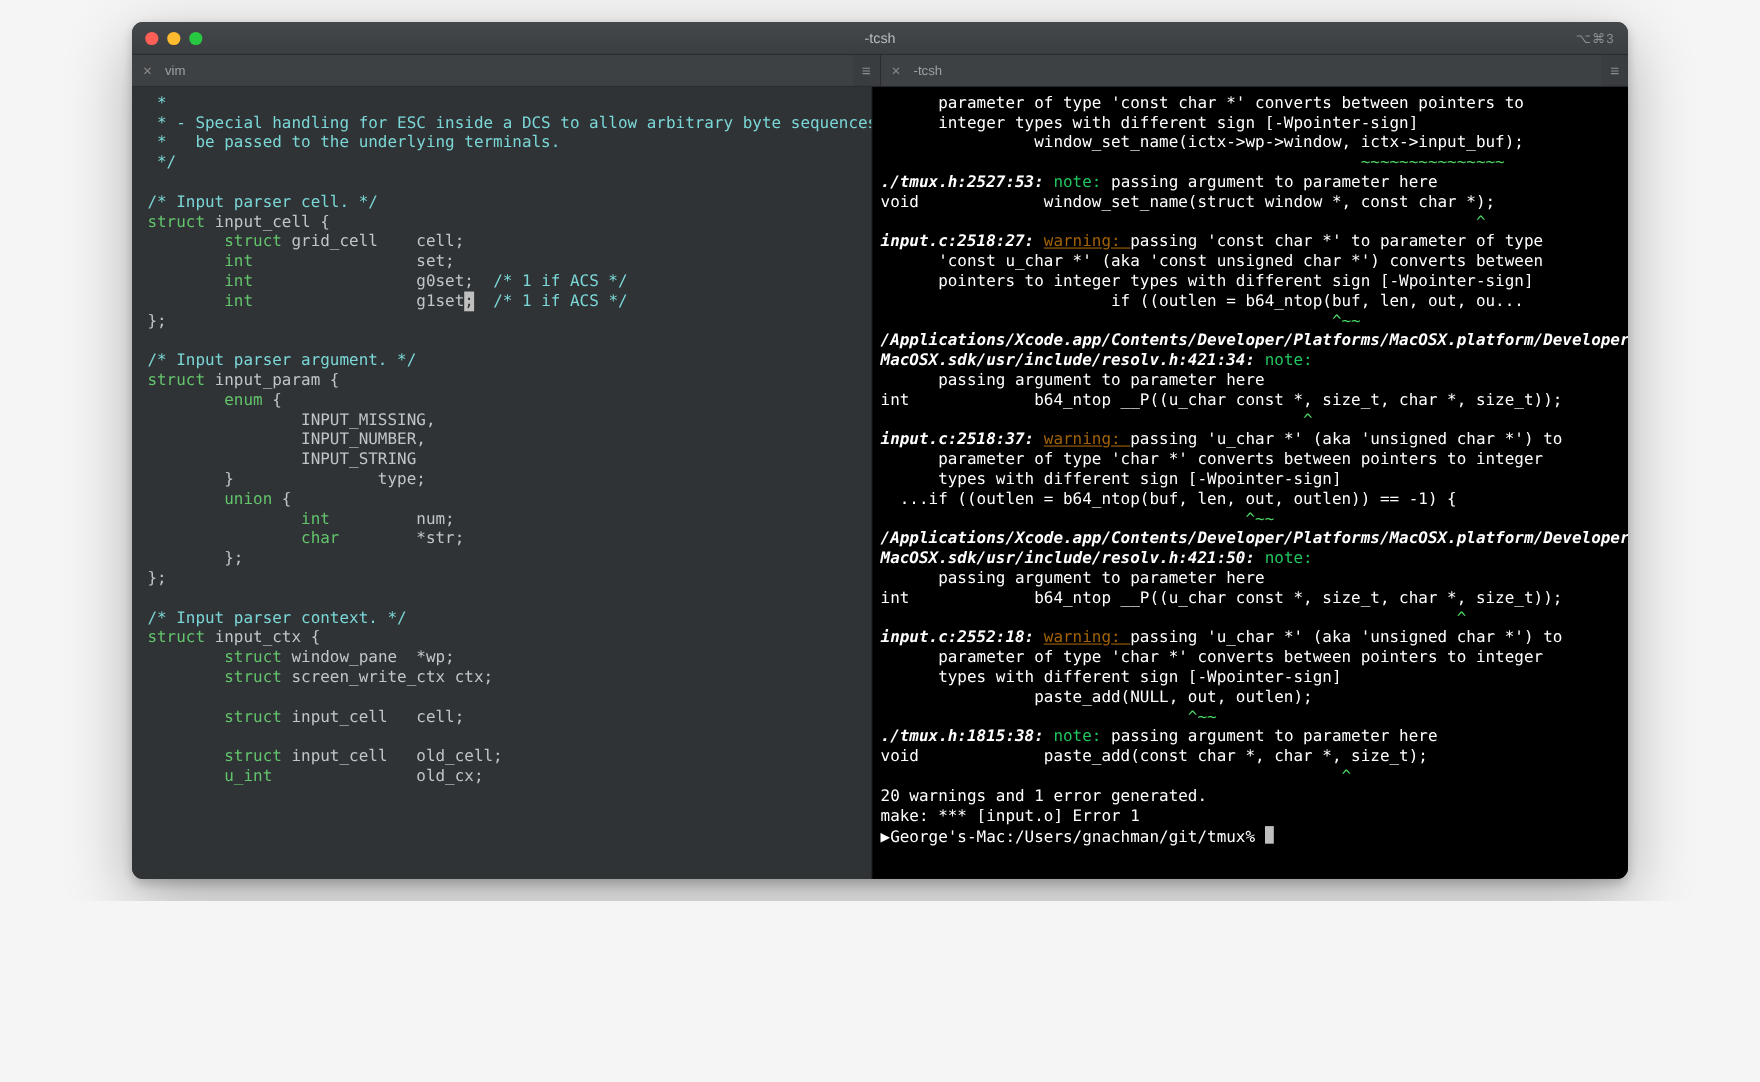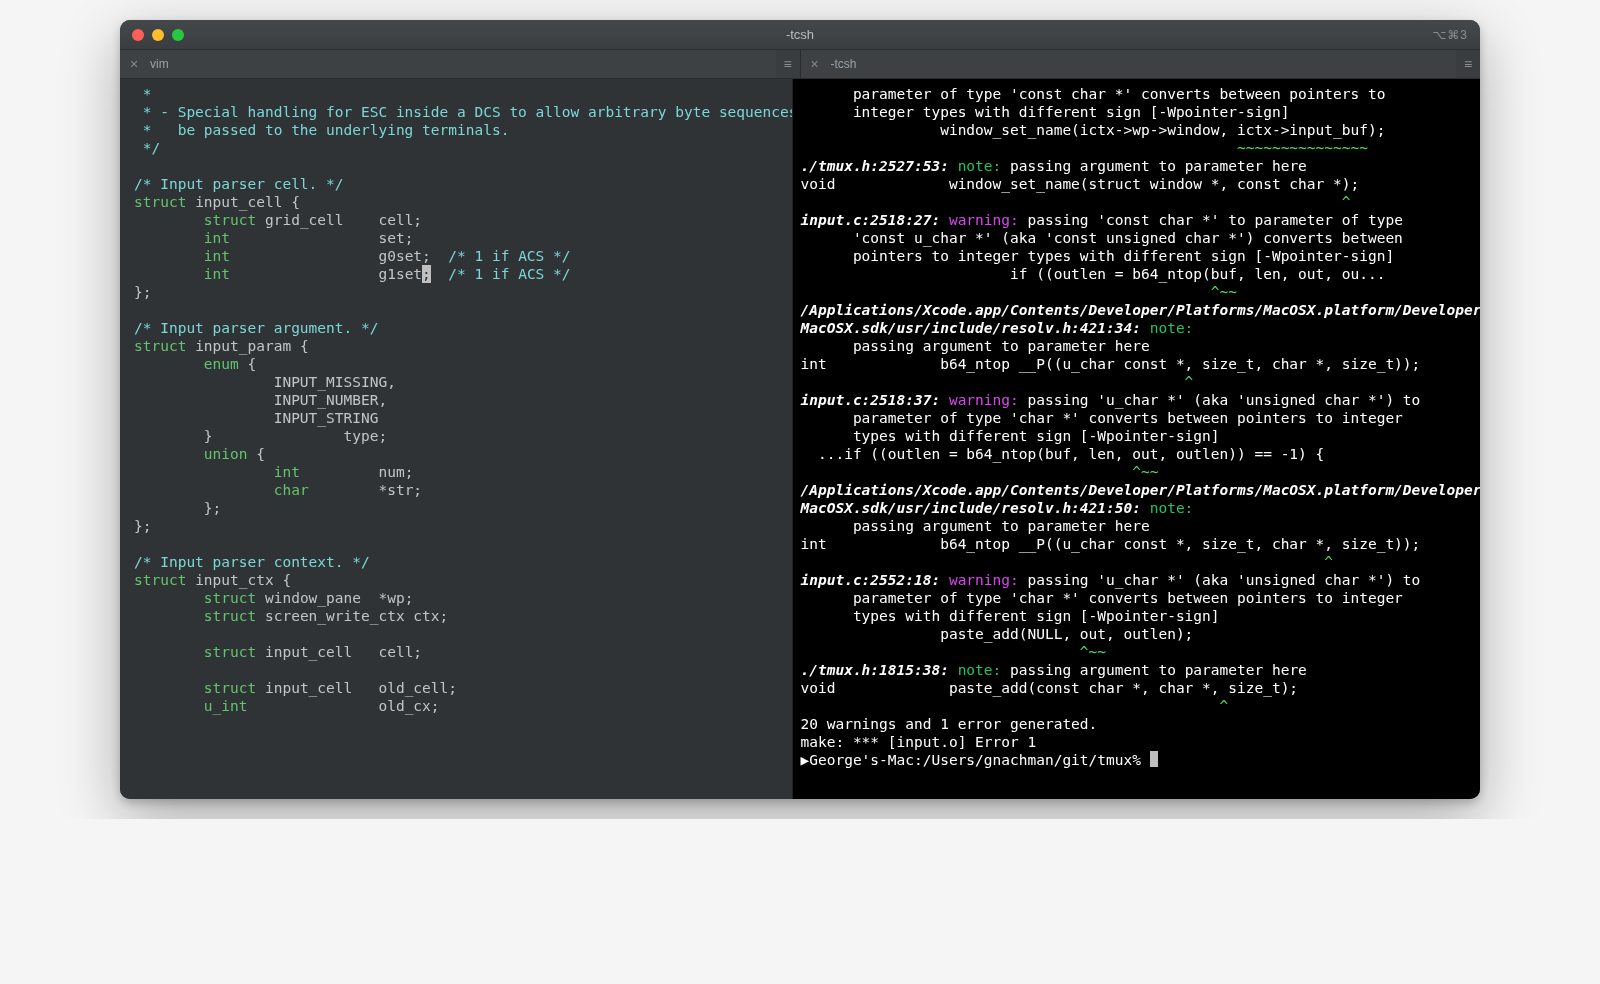--- a/index.html
+++ b/index.html
@@ -119,21 +119,21 @@
     padding: 0 10px;
     height: 18px;
     font-size: 14.5px;
   }
   .statusline .sl-left { flex: 0 0 auto; }
   .statusline .sl-mid { flex: 1; text-align: left; padding-left: 160px; }
   .statusline .sl-right { flex: 0 0 auto; }
   .bottomline { height: 18px; color:#c0c5c9; padding: 0 14px; }
   
   .r-dim { color: #22c55e; }
-  .r-warn { color: #d946ef; }
+  .r-warn { color: #a16207; text-decoration: underline; }
   .r-file { color: #ffffff; font-weight: bold; font-style: italic; }
   .r-body { color: #ffffff; }
   .r-underline { color: #4cd964; }
   .prompt-cursor {
     display: inline-block;
     width: 8px;
     height: 16px;
     background: #bfbfbf;
     vertical-align: -2px;
   }

